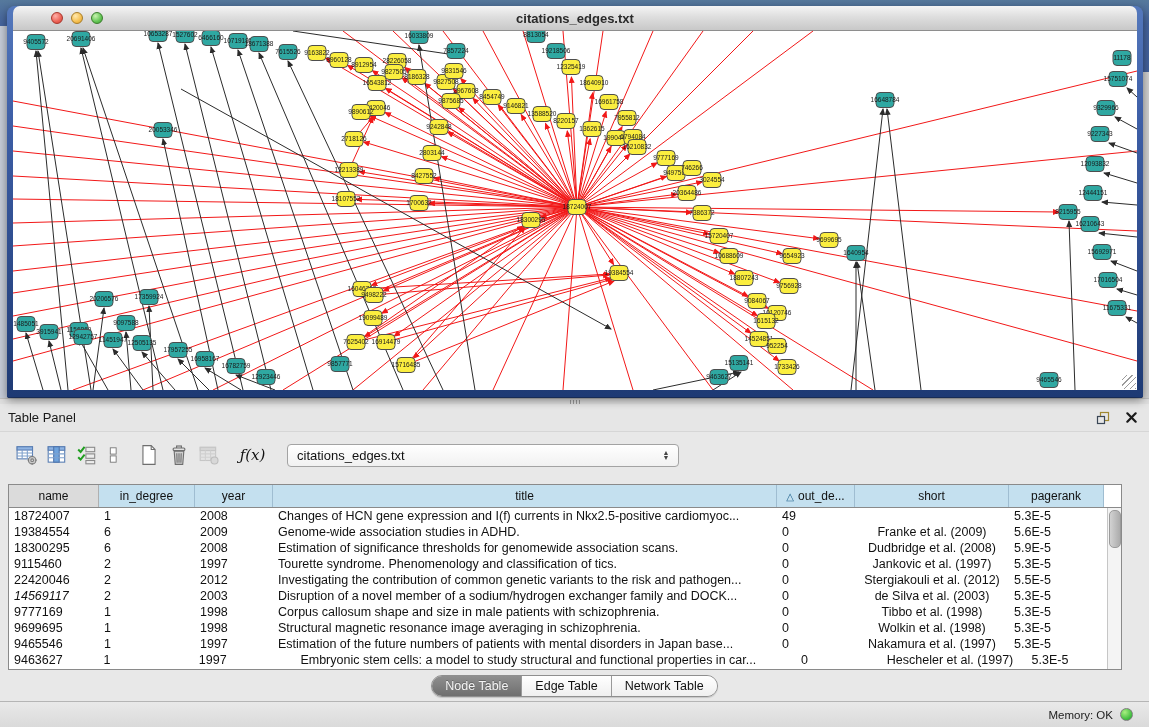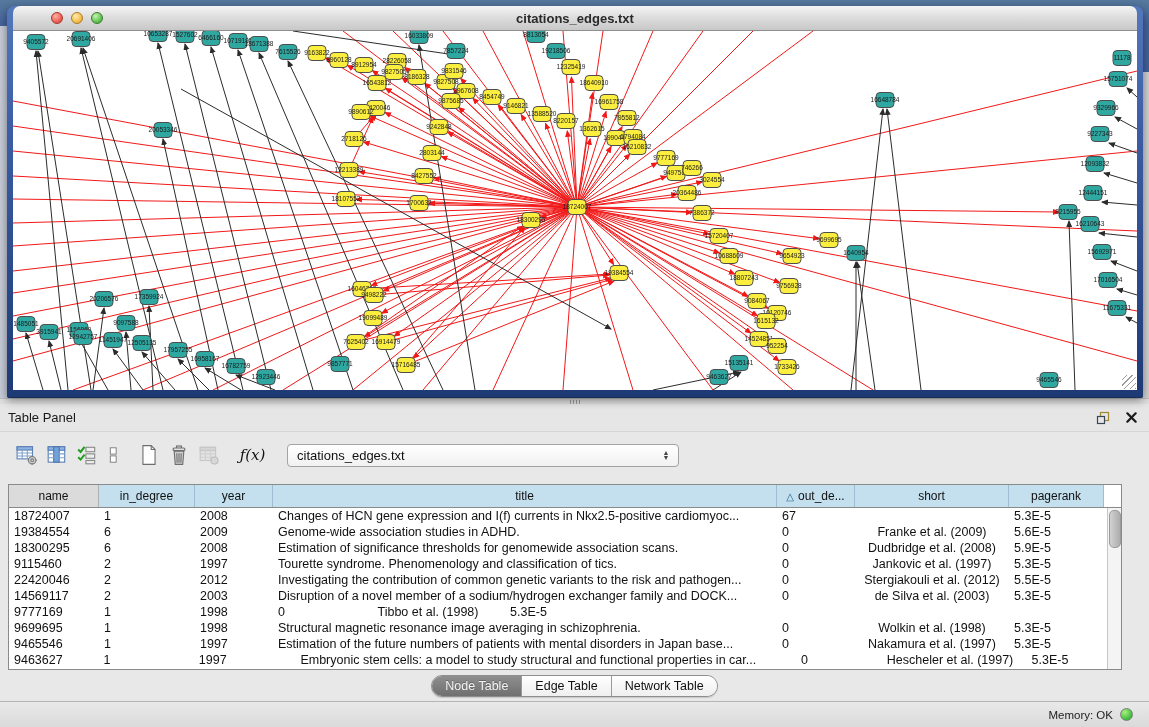--- a/index.html
+++ b/index.html
@@ -586,21 +586,21 @@
           <span>pagerank</span>
         </div>
       </div>
     <div class="thead-border"></div>
     <div class="tbody" id="tbody">
         <div class="tr">
           <div class="td" style="width: 90px;">18724007</div>
           <div class="td" style="width: 96px;">1</div>
           <div class="td" style="width: 78px;">2008</div>
           <div class="td" style="width: 504px;">Changes of HCN gene expression and I(f) currents in Nkx2.5-positive cardiomyoc...</div>
-          <div class="td" style="width: 78px;">67</div>
+          <div class="td" style="width: 78px;">49</div>
           <div class="td center" style="width: 154px; margin-top: 48px;">Yano et al. (2008)</div>
           <div class="td" style="width: 95px;">5.3E-5</div>
         </div>
         <div class="tr">
           <div class="td" style="width: 90px;">19384554</div>
           <div class="td" style="width: 96px;">6</div>
           <div class="td" style="width: 78px;">2009</div>
           <div class="td" style="width: 504px;">Genome-wide association studies in ADHD.</div>
           <div class="td" style="width: 78px;">0</div>
           <div class="td center" style="width: 154px;">Franke et al. (2009)</div>
@@ -627,32 +627,33 @@
         <div class="tr">
           <div class="td" style="width: 90px;">22420046</div>
           <div class="td" style="width: 96px;">2</div>
           <div class="td" style="width: 78px;">2012</div>
           <div class="td" style="width: 504px;">Investigating the contribution of common genetic variants to the risk and pathogen...</div>
           <div class="td" style="width: 78px;">0</div>
           <div class="td center" style="width: 154px;">Stergiakouli et al. (2012)</div>
           <div class="td" style="width: 95px;">5.5E-5</div>
         </div>
         <div class="tr">
-          <div class="td" style="width: 90px;">14569117</div>
+          <div class="td" style="width: 90px; font-style: italic;">14569117</div>
           <div class="td" style="width: 96px;">2</div>
           <div class="td" style="width: 78px;">2003</div>
           <div class="td" style="width: 504px;">Disruption of a novel member of a sodium/hydrogen exchanger family and DOCK...</div>
           <div class="td" style="width: 78px;">0</div>
           <div class="td center" style="width: 154px;">de Silva et al. (2003)</div>
           <div class="td" style="width: 95px;">5.3E-5</div>
         </div>
         <div class="tr">
           <div class="td" style="width: 90px;">9777169</div>
           <div class="td" style="width: 96px;">1</div>
           <div class="td" style="width: 78px;">1998</div>
+          <div class="td" style="width: 504px;">Corpus callosum shape and size in male patients with schizophrenia.</div>
           <div class="td" style="width: 78px;">0</div>
           <div class="td center" style="width: 154px;">Tibbo et al. (1998)</div>
           <div class="td" style="width: 95px;">5.3E-5</div>
         </div>
         <div class="tr">
           <div class="td" style="width: 90px;">9699695</div>
           <div class="td" style="width: 96px;">1</div>
           <div class="td" style="width: 78px;">1998</div>
           <div class="td" style="width: 504px;">Structural magnetic resonance image averaging in schizophrenia.</div>
           <div class="td" style="width: 78px;">0</div>

